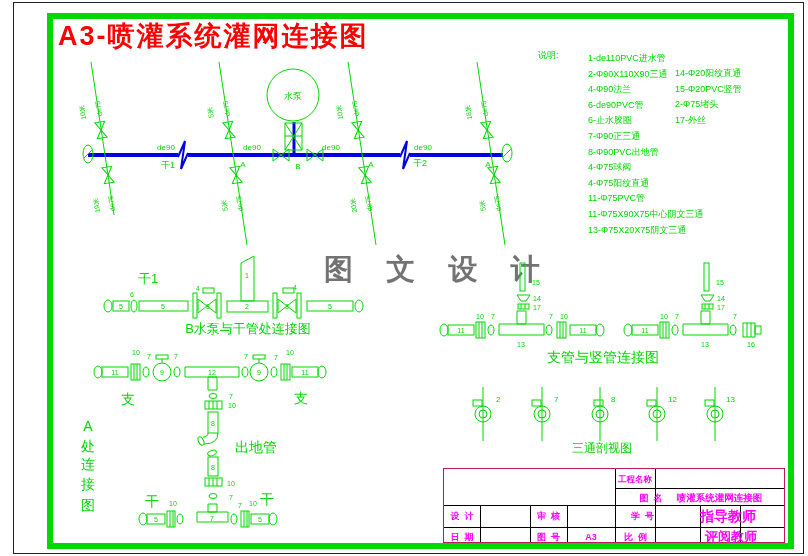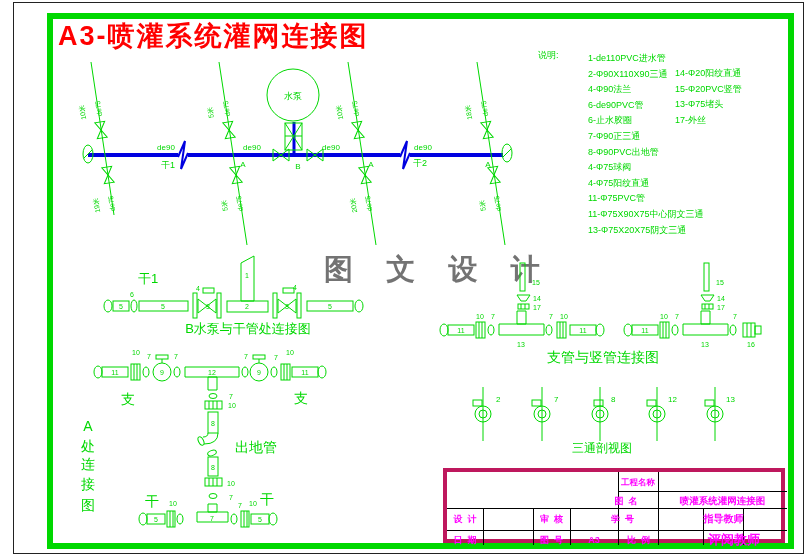--- a/index.html
+++ b/index.html
@@ -16,21 +16,21 @@
              font-family:"Liberation Serif",serif;white-space:nowrap;}
   .legend{color:var(--green);font-size:9px;line-height:15.6px;white-space:nowrap;}
   .legend-heading{left:538px;top:48px;}
   .legend-col1{left:588px;top:51px;}
   .legend-col2{left:675px;top:66px;}
   svg text{font-family:"Liberation Sans",sans-serif;}
   .gt{fill:var(--green);}
   .gs{stroke:var(--green);fill:none;stroke-width:1;}
   .bs{stroke:var(--blue);fill:none;}
   
-  .tb{left:443px;top:468px;width:342px;height:75px;border:4px solid #be185d;box-sizing:border-box;}
+  .tb{left:443px;top:468px;width:342px;height:75px;border:1px solid #be185d;box-sizing:border-box;}
   .tb .ln{position:absolute;background:#000;}
   .tb .lbl{position:absolute;color:var(--magenta);font-weight:bold;font-size:9px;text-align:center;
            white-space:pre;line-height:12px;}
 </style>
 </head>
 <body>
 
 <div class="page">
 
   <div class="abs page-border"></div>
@@ -50,21 +50,21 @@
     <div>8-Φ90PVC出地管</div>
     <div>4-Φ75球阀</div>
     <div>4-Φ75阳纹直通</div>
     <div>11-Φ75PVC管</div>
     <div>11-Φ75X90X75中心阴文三通</div>
     <div>13-Φ75X20X75阴文三通</div>
   </div>
   <div class="abs legend legend-col2">
     <div>14-Φ20阳纹直通</div>
     <div>15-Φ20PVC竖管</div>
-    <div>13-Φ75堵头</div>
+    <div>2-Φ75堵头</div>
     <div>17-外丝</div>
   </div>
 
   <svg class="abs" style="left:0;top:0" width="808" height="556" viewBox="0 0 808 556">
 
     <g>
       <path class="bs" stroke-width="4" d="M88,155 H178 M188,155 H400 M410,155 H503"></path>
       <polyline class="bs" stroke-width="2" points="178,157 185,141 181,169 188,153"></polyline>
       <polyline class="bs" stroke-width="2" points="400,157 407,141 403,169 410,153"></polyline>
       <path class="bs" stroke-width="3" d="M294,122 V157"></path>
@@ -355,26 +355,26 @@
     <div class="ln" style="left:171px;top:19px;width:169px;height:1px"></div>
     <div class="ln" style="left:0;top:36px;width:340px;height:1px"></div>
     <div class="ln" style="left:0;top:58px;width:340px;height:1px"></div>
     <div class="ln" style="left:36px;top:36px;width:1px;height:37px"></div>
     <div class="ln" style="left:86px;top:36px;width:1px;height:37px"></div>
     <div class="ln" style="left:123px;top:36px;width:1px;height:37px"></div>
     <div class="ln" style="left:256px;top:36px;width:1px;height:37px"></div>
     <div class="ln" style="left:296px;top:36px;width:1px;height:37px"></div>
 
     <div class="lbl" style="left:171px;top:4px;width:40px;font-size:8.5px">工程名称</div>
-    <div class="lbl" style="left:159px;top:23px;width:40px">图  名</div>
+    <div class="lbl" style="left:187px;top:23px;width:40px">图  名</div>
     <div class="lbl" style="left:211px;top:23px;width:129px;font-size:9.5px">喷灌系统灌网连接图</div>
     <div class="lbl" style="left:0;top:41px;width:36px">设  计</div>
     <div class="lbl" style="left:86px;top:41px;width:37px">审  核</div>
-    <div class="lbl" style="left:155px;top:41px;width:41px">学  号</div>
-    <div class="lbl" style="left:256px;top:41px;width:41px;font-size:10px">指导教师</div>
+    <div class="lbl" style="left:178px;top:41px;width:41px">学  号</div>
+    <div class="lbl" style="left:256px;top:41px;width:41px;font-size:14px">指导教师</div>
     <div class="lbl" style="left:0;top:62px;width:36px">日  期</div>
     <div class="lbl" style="left:86px;top:62px;width:37px">图  号</div>
     <div class="lbl" style="left:123px;top:62px;width:48px">A3</div>
     <div class="lbl" style="left:171px;top:62px;width:41px">比  例</div>
     <div class="lbl" style="left:256px;top:62px;width:62px;font-size:13px">评阅教师</div>
   </div>
 
 </div>
 
 </body></html>

